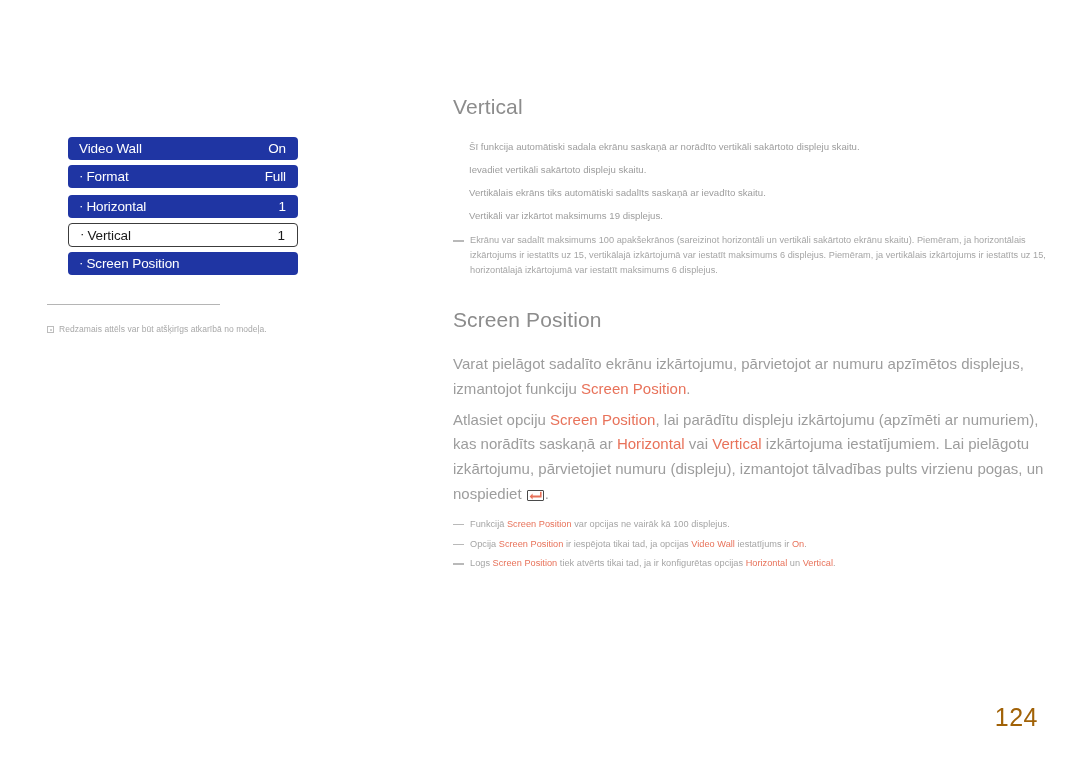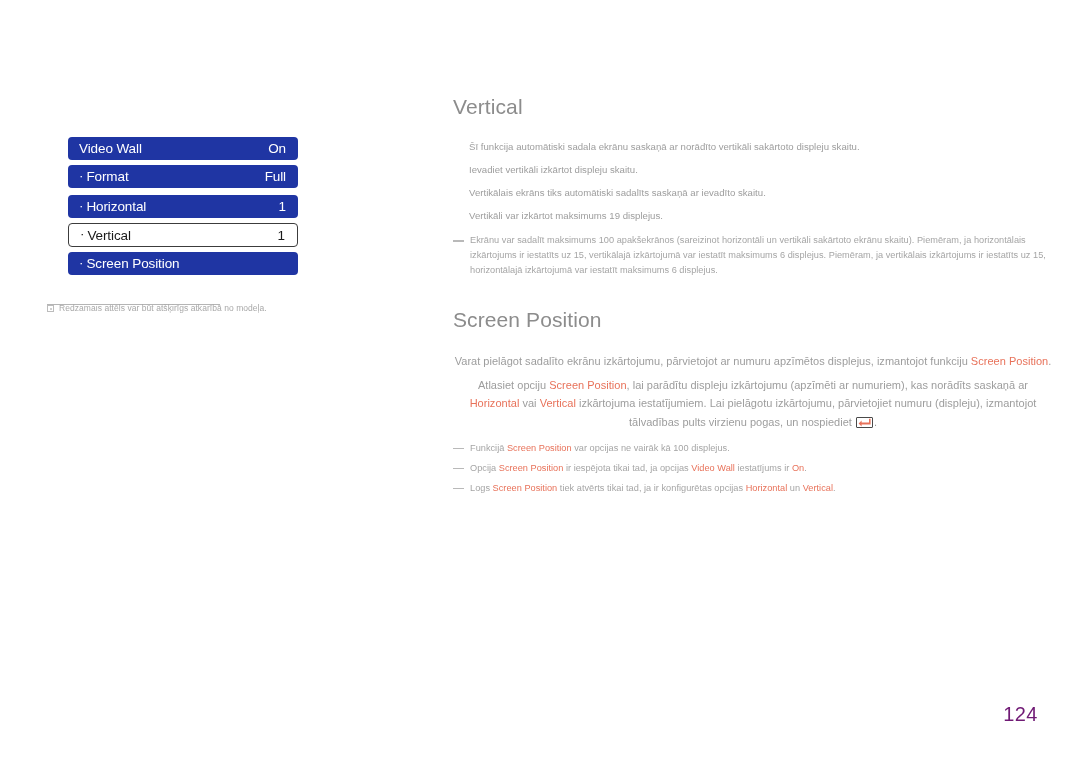--- a/index.html
+++ b/index.html
@@ -67,21 +67,21 @@
     position: absolute;
     left: 47px;
     top: 304px;
     width: 173px;
     height: 1px;
     background: #b5b5b5;
   }
   .note-line {
     position: absolute;
     left: 47px;
-    top: 303px;
+    top: 324px;
     width: 300px;
     font-size: 8.5px;
     color: #a8a8a8;
     letter-spacing: 0.05px;
     white-space: nowrap;
   }
   .note-glyph {
     display: inline-block;
     width: 7px;
     height: 7px;
@@ -120,26 +120,25 @@
     margin-bottom: 20px;
   }
   p.body-line {
     font-size: 9.6px;
     line-height: 1.55;
     color: #9d9d9d;
     margin: 0 0 8px 16px;
     letter-spacing: 0.02px;
   }
   p.body-para {
-    font-size: 11px;
+    font-size: 15px;
     line-height: 1.65;
     color: #9d9d9d;
     margin: 0 0 6px 0;
     letter-spacing: 0.02px;
-    text-align: center;
   }
   .dash-item {
     position: relative;
     font-size: 9.2px;
     line-height: 1.62;
     color: #a5a5a5;
     margin: 0 4px 5px 0;
     padding-left: 17px;
     letter-spacing: 0.02px;
   }
@@ -177,22 +176,22 @@
     box-sizing: border-box;
     vertical-align: baseline;
   }
   .enter-key svg { position: absolute; left: 1.5px; top: 0.5px; }
 
   
   .page-num {
     position: absolute;
     right: 42px;
     top: 703px;
-    font-size: 20px;
-    color: #701a75;
+    font-size: 25px;
+    color: #a16207;
     letter-spacing: 0.5px;
   }
 </style>
 </head>
 <body>
 
 <div class="osd-panel" id="osd-menu">
     <div class="osd-row">
       <span class="osd-label">Video Wall</span>
       <span class="osd-value">On</span>
@@ -220,21 +219,21 @@
   </div>
 
 <div class="note-rule"></div>
 <div class="note-line">
   <span class="note-glyph"></span><span>Redzamais attēls var būt atšķirīgs atkarībā no modeļa.</span>
 </div>
 
 <div class="doc" id="doc-body">
     <h1 class="sec-title">Vertical</h1>
     <p class="body-line">Šī funkcija automātiski sadala ekrānu saskaņā ar norādīto vertikāli sakārtoto displeju skaitu.</p>
-    <p class="body-line">Ievadiet vertikāli izkārtot displeju skaitu.</p>
+    <p class="body-line">Ievadiet vertikāli sakārtoto displeju skaitu.</p>
     <p class="body-line">Vertikālais ekrāns tiks automātiski sadalīts saskaņā ar ievadīto skaitu.</p>
     <p class="body-line">Vertikāli var izkārtot maksimums 19 displejus.</p>
     <div class="dash-list">
       <div class="dash-item spaced"><span class="dash-mark"></span><span>Ekrānu var sadalīt maksimums 100 apakšekrānos (sareizinot horizontāli un vertikāli sakārtoto ekrānu skaitu). Piemēram, ja horizontālais izkārtojums ir iestatīts uz 15, vertikālajā izkārtojumā var iestatīt maksimums 6 displejus. Piemēram, ja vertikālais izkārtojums ir iestatīts uz 15, horizontālajā izkārtojumā var iestatīt maksimums 6 displejus.</span></div>
     </div>
     <h1 class="sec-title second">Screen Position</h1>
     <p class="body-para"><span>Varat pielāgot sadalīto ekrānu izkārtojumu, pārvietojot ar numuru apzīmētos displejus, izmantojot funkciju </span><span class="hl">Screen Position</span><span>.</span></p>
     <p class="body-para"><span>Atlasiet opciju </span><span class="hl">Screen Position</span><span>, lai parādītu displeju izkārtojumu (apzīmēti ar numuriem), kas norādīts saskaņā ar </span><span class="hl">Horizontal</span><span> vai </span><span class="hl">Vertical</span><span> izkārtojuma iestatījumiem. Lai pielāgotu izkārtojumu, pārvietojiet numuru (displeju), izmantojot tālvadības pults virzienu pogas, un nospiediet </span><span class="enter-key"><svg width="13" height="9" viewBox="0 0 13 9">
           <path d="M11 0.8 L11 4.6 L3.6 4.6 L3.6 2.6 L0.6 5.6 L3.6 8.6 L3.6 6.6 L12.6 6.6 L12.6 0.8 Z" fill="#e8725a"></path>
         </svg></span><span>.</span></p>

